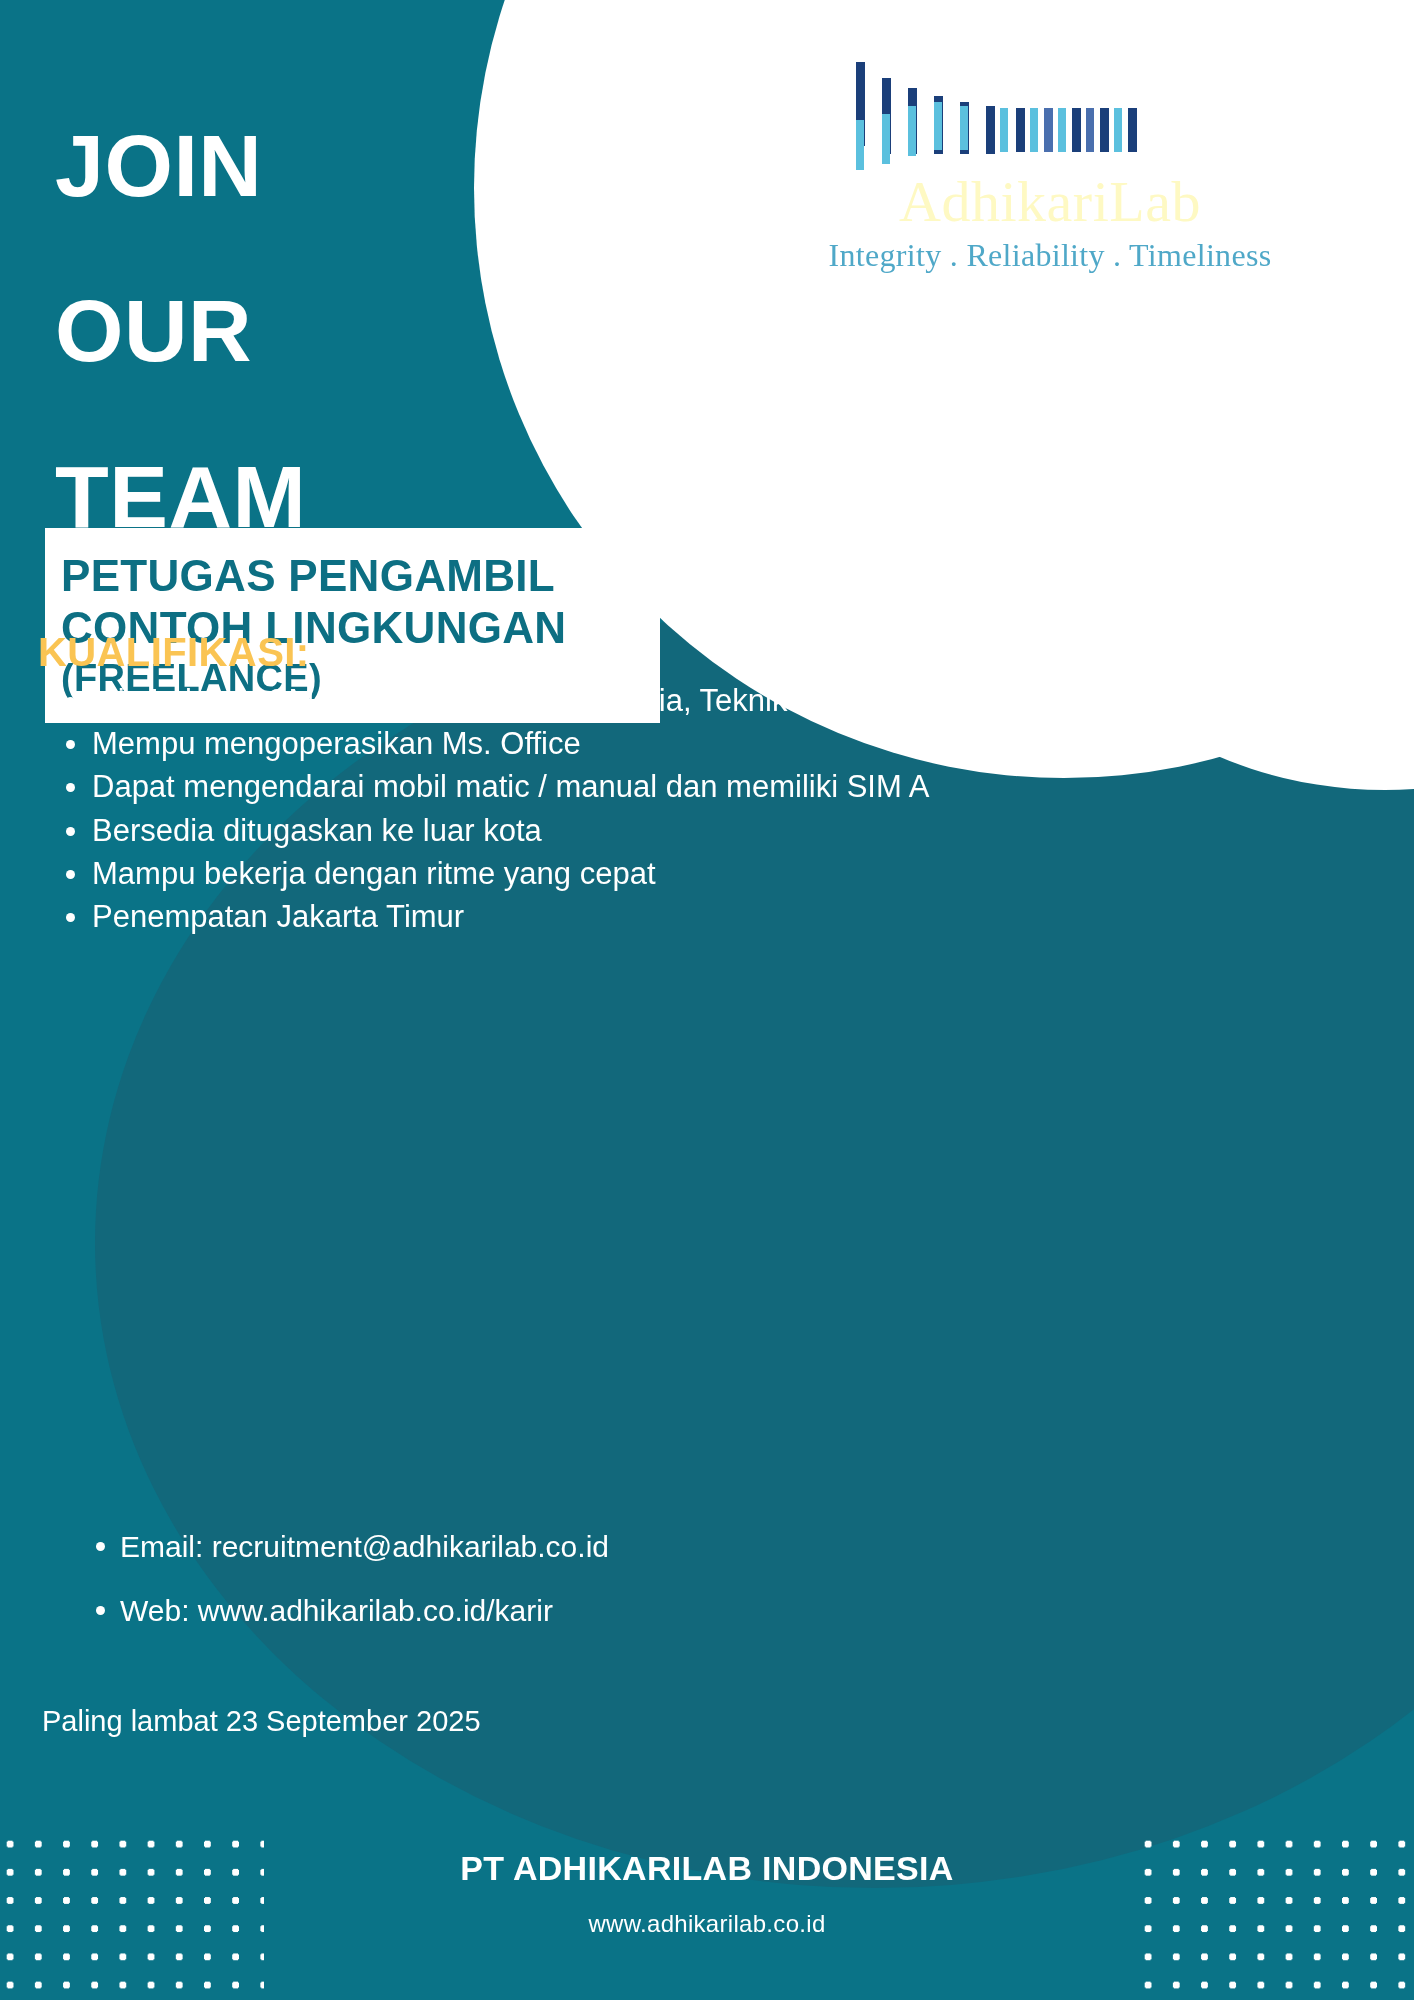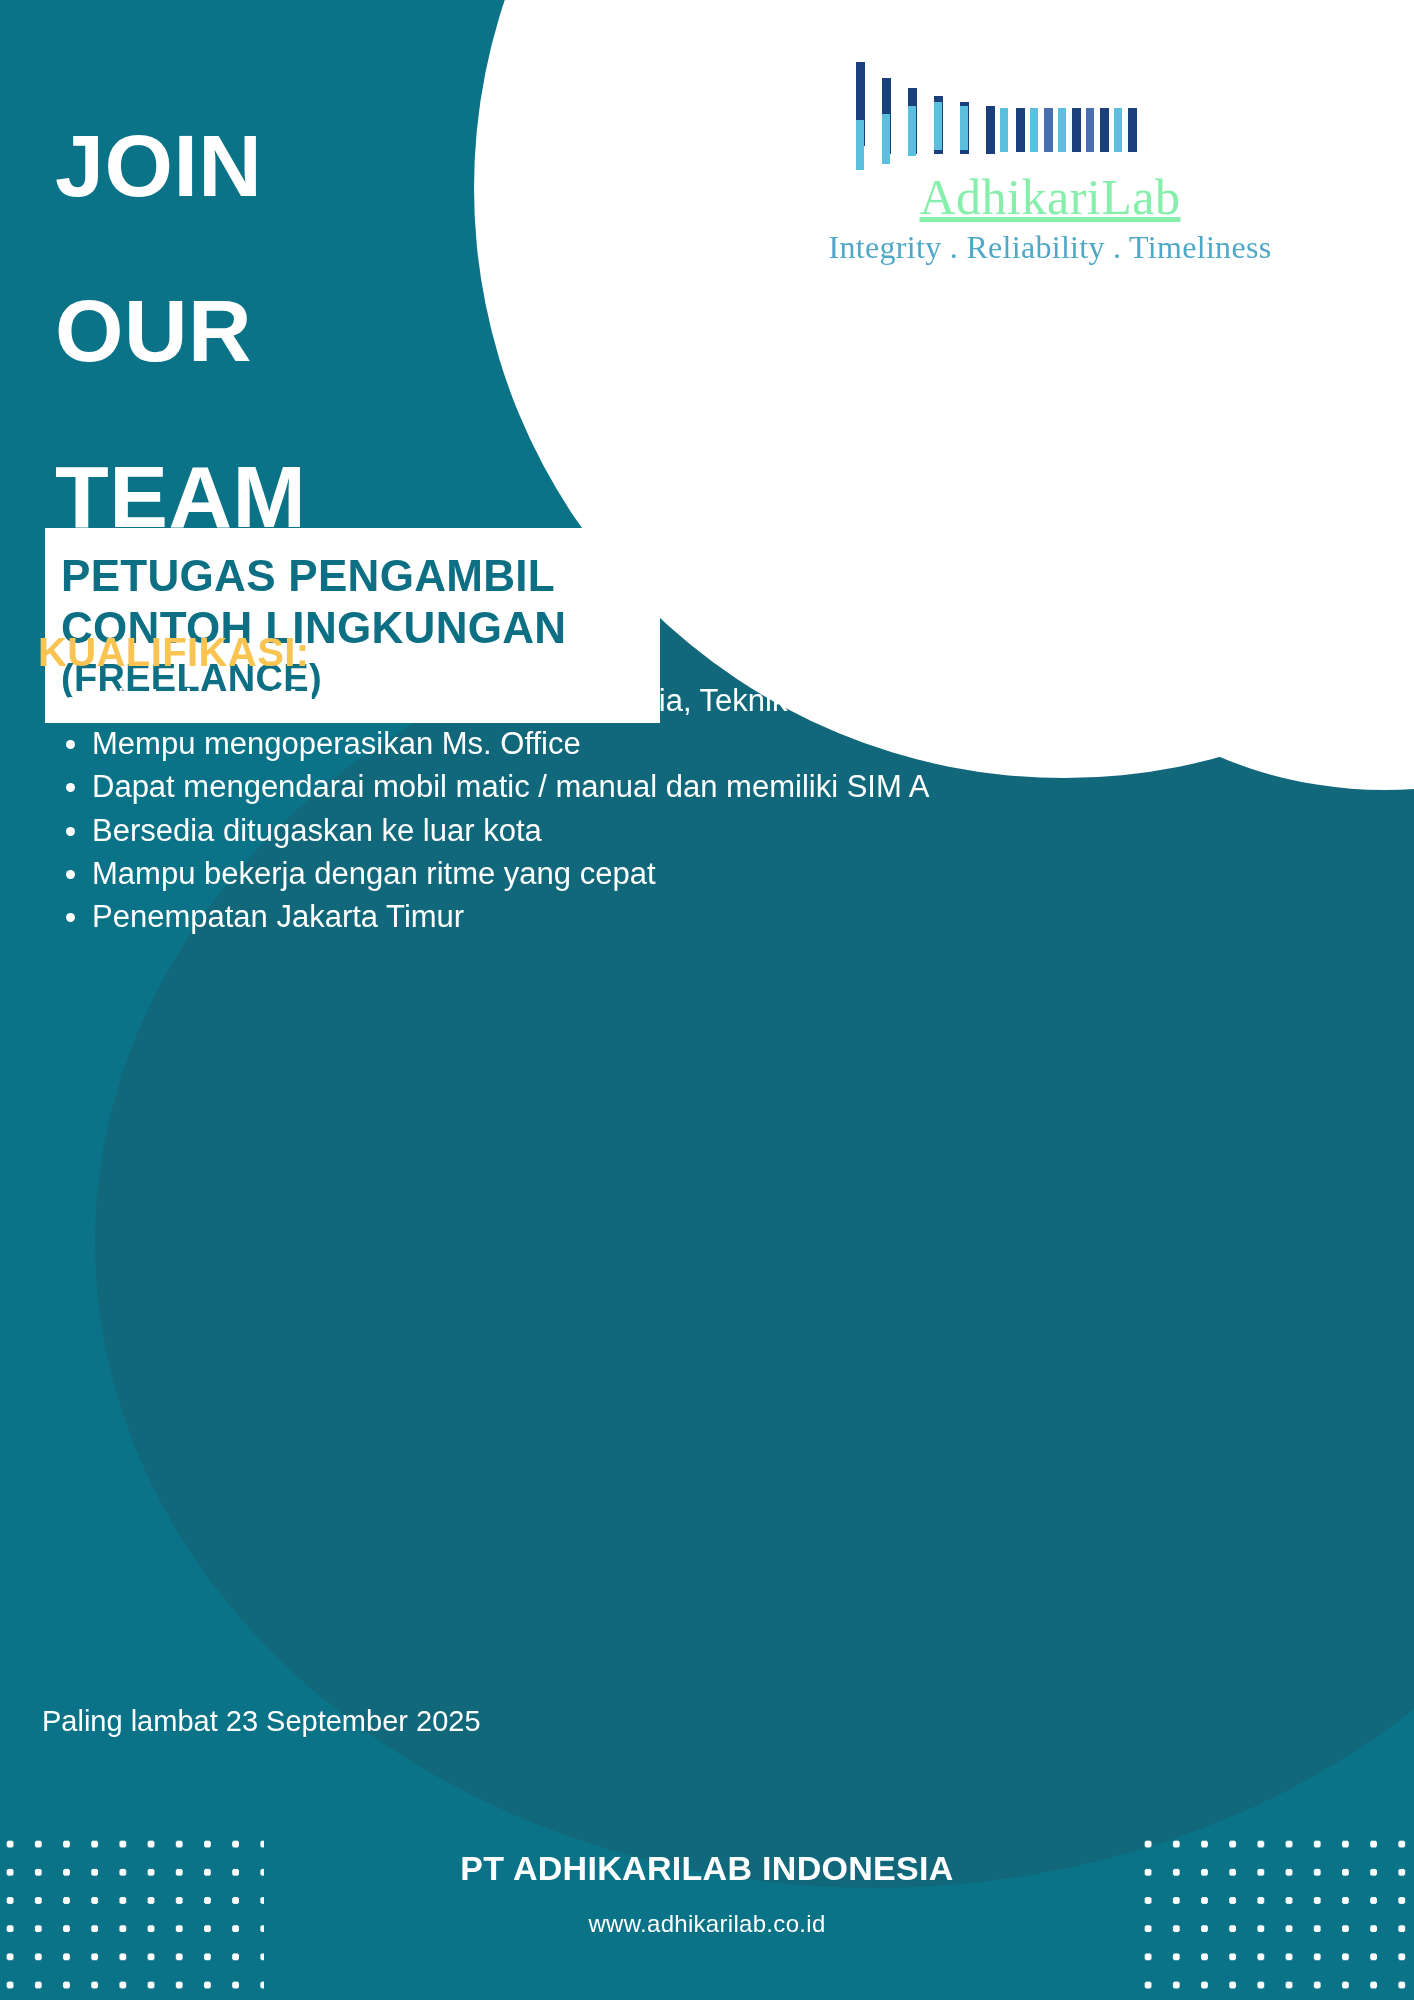--- a/index.html
+++ b/index.html
@@ -68,26 +68,25 @@
     text-align:center;
   }
   .logo-bars{
     height:110px; width:100%;
     display:flex; align-items:flex-start; justify-content:center;
     gap:0px;
   }
   .logo-bars svg{display:block;}
   .logo-name{
     font-family:"Liberation Serif",serif;
-    color:#86efac;
-    font-size:50px;
+    color:#fef9c3;
+    font-size:58px;
     line-height:1.02;
     margin-top:4px;
     letter-spacing:0.5px;
-    text-decoration:underline;
   }
   .logo-tag{
     font-family:"Liberation Serif",serif;
     color:#4fa8c8;
     font-size:32px;
     margin-top:6px;
     letter-spacing:0.3px;
   }
 
   
@@ -243,20 +242,24 @@
   <ul class="qual">
     <li>Min Lulusan SMA/SMK Kimia, Analis Kimia, Teknik Kimia atau jurusan serupa</li>
     <li>Mempu mengoperasikan Ms. Office</li>
     <li>Dapat mengendarai mobil matic / manual dan memiliki SIM A</li>
     <li>Bersedia ditugaskan ke luar kota</li>
     <li>Mampu bekerja dengan ritme yang cepat</li>
     <li>Penempatan Jakarta Timur</li>
   </ul>
 
 
+  <ul class="contact">
+    <li>Email: recruitment@adhikarilab.co.id</li>
+    <li>Web:  www.adhikarilab.co.id/karir</li>
+  </ul>
 
   <div id="deadline">Paling lambat 23 September 2025</div>
 
   <div class="dotgrid left"></div>
   <div class="dotgrid right"></div>
 
   <div class="footer">
     <div class="company">PT ADHIKARILAB INDONESIA</div>
     <div class="web">www.adhikarilab.co.id</div>
   </div>

